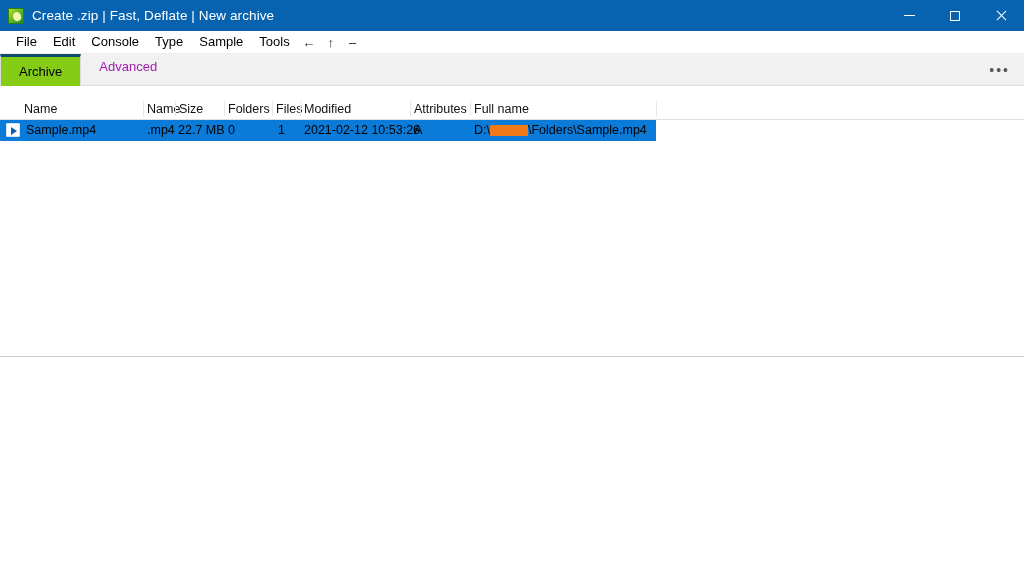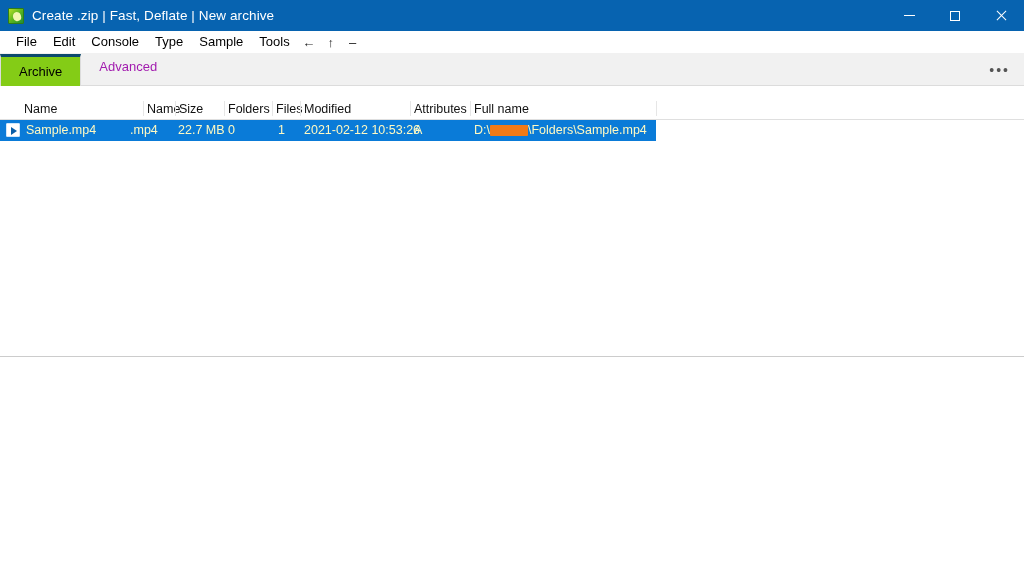--- a/index.html
+++ b/index.html
@@ -91,21 +91,21 @@
   }
   .colheader .ch {
     position: absolute; top: 3px; font-size: 12.5px; color: #111; white-space: nowrap;
   }
   .colheader .sep {
     position: absolute; top: 2px; width: 1px; height: 15px; background: #e6e6e6;
   }
   .rows { position: relative; width: 1024px; height: 248px; }
   .row {
     position: absolute; left: 0; top: 0; width: 656px; height: 21px;
-    background: #0a7bd8; color: #fef9c3; padding-left: 40px;
+    background: #0a7bd8; color: #000000; padding-left: 40px;
   }
   .row .cell { position: absolute; top: 3px; font-size: 12.5px; white-space: nowrap; }
   .filetype-icon {
     position: absolute; left: 6px; top: 3px; width: 14px; height: 14px;
     background: #ffffff; border: 1px solid #cfe7fb; border-radius: 1px;
   }
   .filetype-icon::after {
     content: ""; position: absolute; left: 4px; top: 3px;
     border-left: 6px solid #0a5fa8; border-top: 4px solid transparent; border-bottom: 4px solid transparent;
   }
@@ -178,21 +178,21 @@
       <div class="sep" style="left:300px"></div>
       <div class="sep" style="left:410px"></div>
       <div class="sep" style="left:470px"></div>
       <div class="sep" style="left:656px"></div>
     </div>
 
     <div class="rows">
       <div class="row">
         <div class="filetype-icon"></div>
         <div class="cell" style="left:26px">Sample.mp4</div>
-        <div class="cell" style="left:130px">.mp4</div>
+        <div class="cell" style="left:147px">.mp4</div>
         <div class="cell" style="left:178px">22.7 MB</div>
         <div class="cell" style="left:228px">0</div>
         <div class="cell" style="left:278px">1</div>
         <div class="cell" style="left:304px">2021-02-12 10:53:26</div>
         <div class="cell" style="left:414px">A</div>
         <div class="cell" style="left:474px"><span>D:\</span><span class="redact sm"></span><span>\Folders\Sample.mp4</span></div>
       </div>
     </div>
   </div>
 

